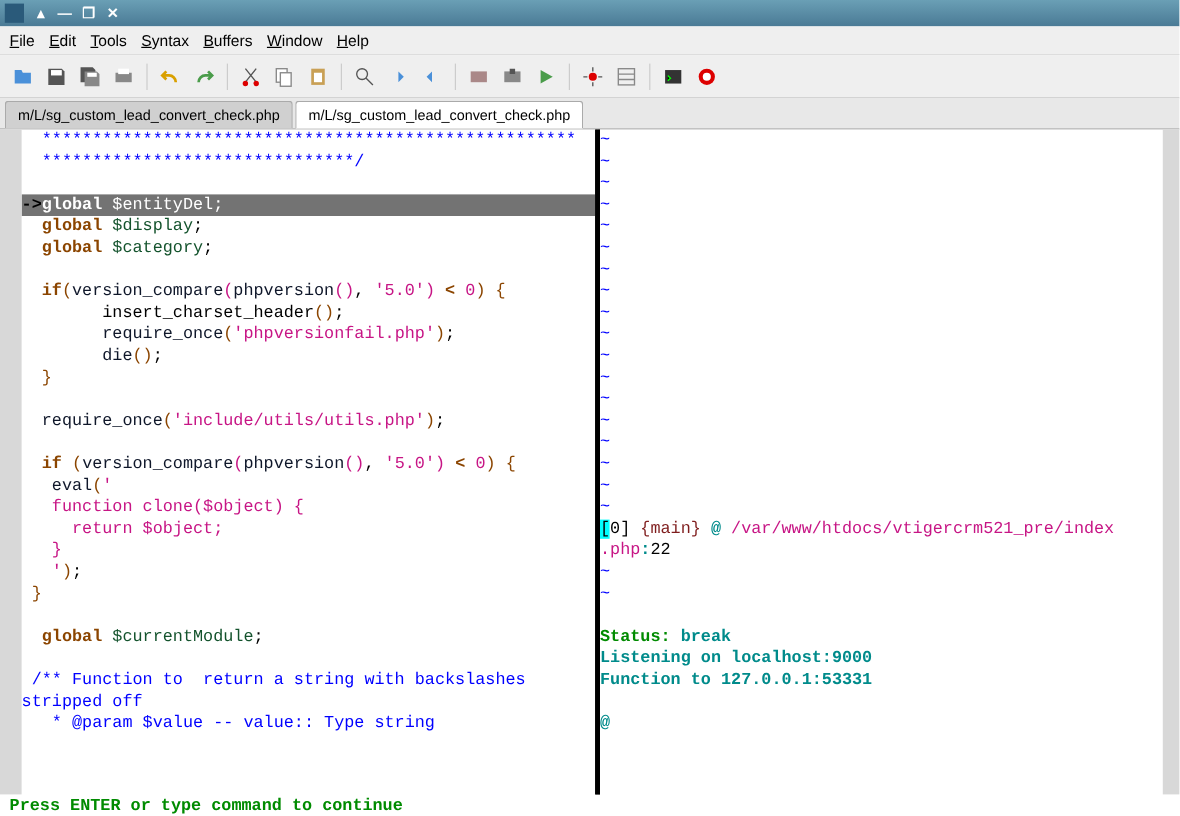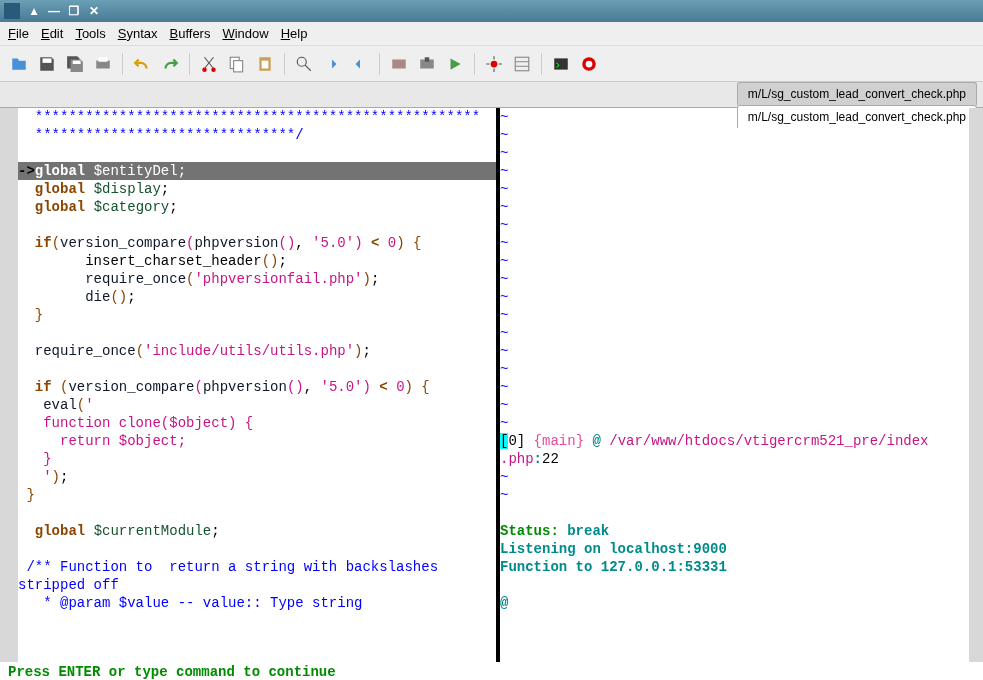--- a/index.html
+++ b/index.html
@@ -8,21 +8,21 @@
 .titlebar .app-icon { width: 16px; height: 16px; background: #2a5a7a; margin-right: 6px; display: inline-block; }
 .titlebar .title { flex: 1; text-align: center; font-weight: bold; }
 .titlebar .win-controls { display: flex; gap: 4px; }
 .titlebar .win-controls span { width: 16px; height: 16px; display: inline-flex; align-items: center; justify-content: center; cursor: pointer; font-weight: bold; }
 .menubar { background: #efefef; height: 24px; display: flex; align-items: center; padding: 0 8px; gap: 12px; font-size: 13px; border-bottom: 1px solid #ddd; }
 .menubar span { cursor: pointer; text-align: right; }
 .menubar .u { text-decoration: underline; }
 .toolbar { background: #efefef; height: 36px; display: flex; align-items: center; padding: 0 8px; gap: 6px; border-bottom: 1px solid #ccc; }
 .toolbar .btn { width: 22px; height: 22px; display: inline-flex; align-items: center; justify-content: center; cursor: pointer; border-radius: 2px; }
 .toolbar .sep { width: 1px; height: 22px; background: #ccc; margin: 0 2px; }
-.tabbar { background: #e8e8e8; height: 26px; display: flex; align-items: flex-end; padding: 0 4px; border-bottom: 1px solid #aaa; flex-direction: column; }
+.tabbar { background: #e8e8e8; height: 26px; display: flex; align-items: flex-end; padding: 0 4px; border-bottom: 1px solid #aaa; }
 .tab { padding: 4px 10px; background: #d0d0d0; border: 1px solid #aaa; border-bottom: none; margin-right: 2px; font-size: 12px; cursor: pointer; border-radius: 3px 3px 0 0; }
 .tab.active { background: #fff; }
 .editor { display: flex; height: 554px; background: #fff; font-family: "Courier New", monospace; font-size: 14px; line-height: 18px; }
 .gutter { width: 18px; background: #d8d8d8; }
 .left-pane { width: 478px; white-space: pre; overflow: hidden; color: #000; }
 .split { width: 4px; background: #000; border-left: 2px solid #000; border-right: 2px solid #000; }
 .right-pane { flex: 1; white-space: pre; overflow: hidden; color: #0000ff; }
 .right-gutter { width: 14px; background: #d8d8d8; }
 .kw { color: #8b4500; font-weight: bold; }
 .var { color: #14532d; }
@@ -231,21 +231,21 @@
 <span>~</span>
 <span>~</span>
 <span>~</span>
 <span>~</span>
 <span>~</span>
 <span>~</span>
 <span>~</span>
 <span>~</span>
 <span>~</span>
 <span>~</span>
-<span class="hl-cyan">[</span><span style="color:#000">0</span><span style="color:#000">]</span><span style="color:#ec4899"> {main}</span><span class="teal"> @ </span><span class="magenta">/var/www/htdocs/vtigercrm521_pre/index</span>
+<span class="hl-cyan">[</span><span style="color:#000">0</span><span style="color:#000">]</span><span style="color:#7f1d1d"> {main}</span><span class="teal"> @ </span><span class="magenta">/var/www/htdocs/vtigercrm521_pre/index</span>
 <span class="magenta">.php</span><span class="teal">:</span><span style="color:#000">22</span>
 <span>~</span>
 <span>~</span>
 
 <span class="green">Status:</span><span class="teal"> break</span>
 <span class="teal">Listening on localhost:9000</span>
 <span class="teal">Function to 127.0.0.1:53331</span>
 
 <span class="teal">@</span></div>
   <div class="right-gutter"></div>

